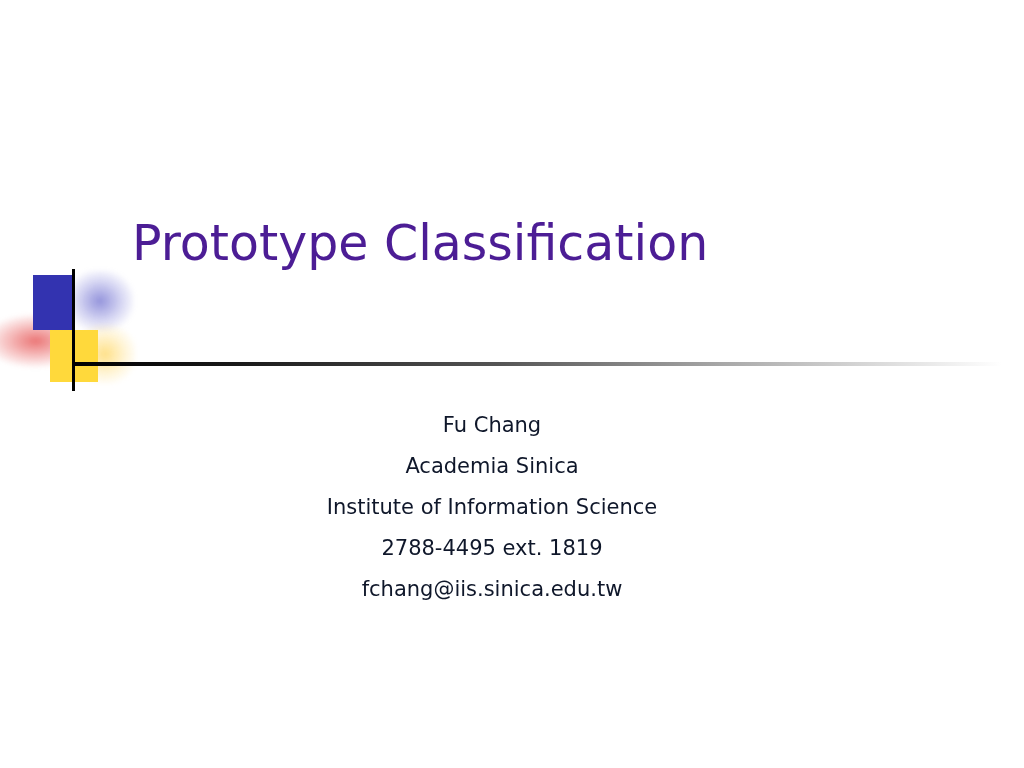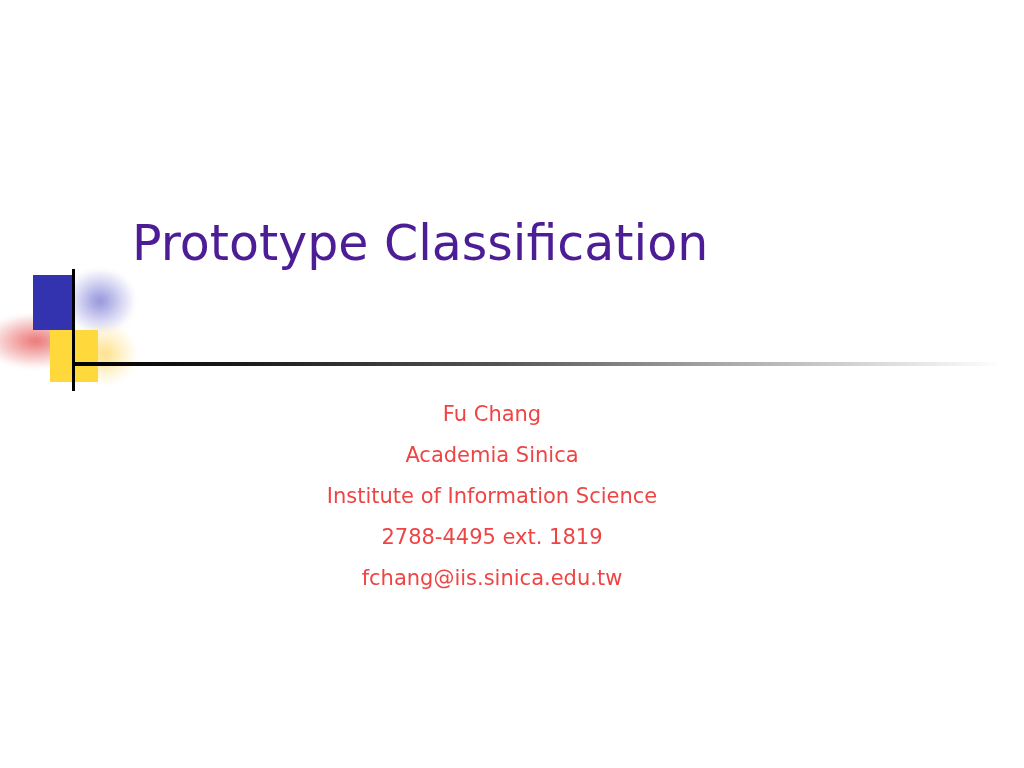--- a/index.html
+++ b/index.html
@@ -108,24 +108,24 @@
     font-weight: normal;
     letter-spacing: 0px;
     margin-left: 28px;
   }
   .title-line { display: block; }
 
   
   .subtitle {
     position: absolute;
     left: 0px;
-    top: 394px;
+    top: 405px;
     width: 984px;
     text-align: center;
-    color: #ef4444;
+    color: #0f172a;
     font-size: 21px;
     line-height: 41px;
   }
   .subtitle-line {
     display: block;
     white-space: nowrap;
   }
 </style>
 </head>
 <body>

